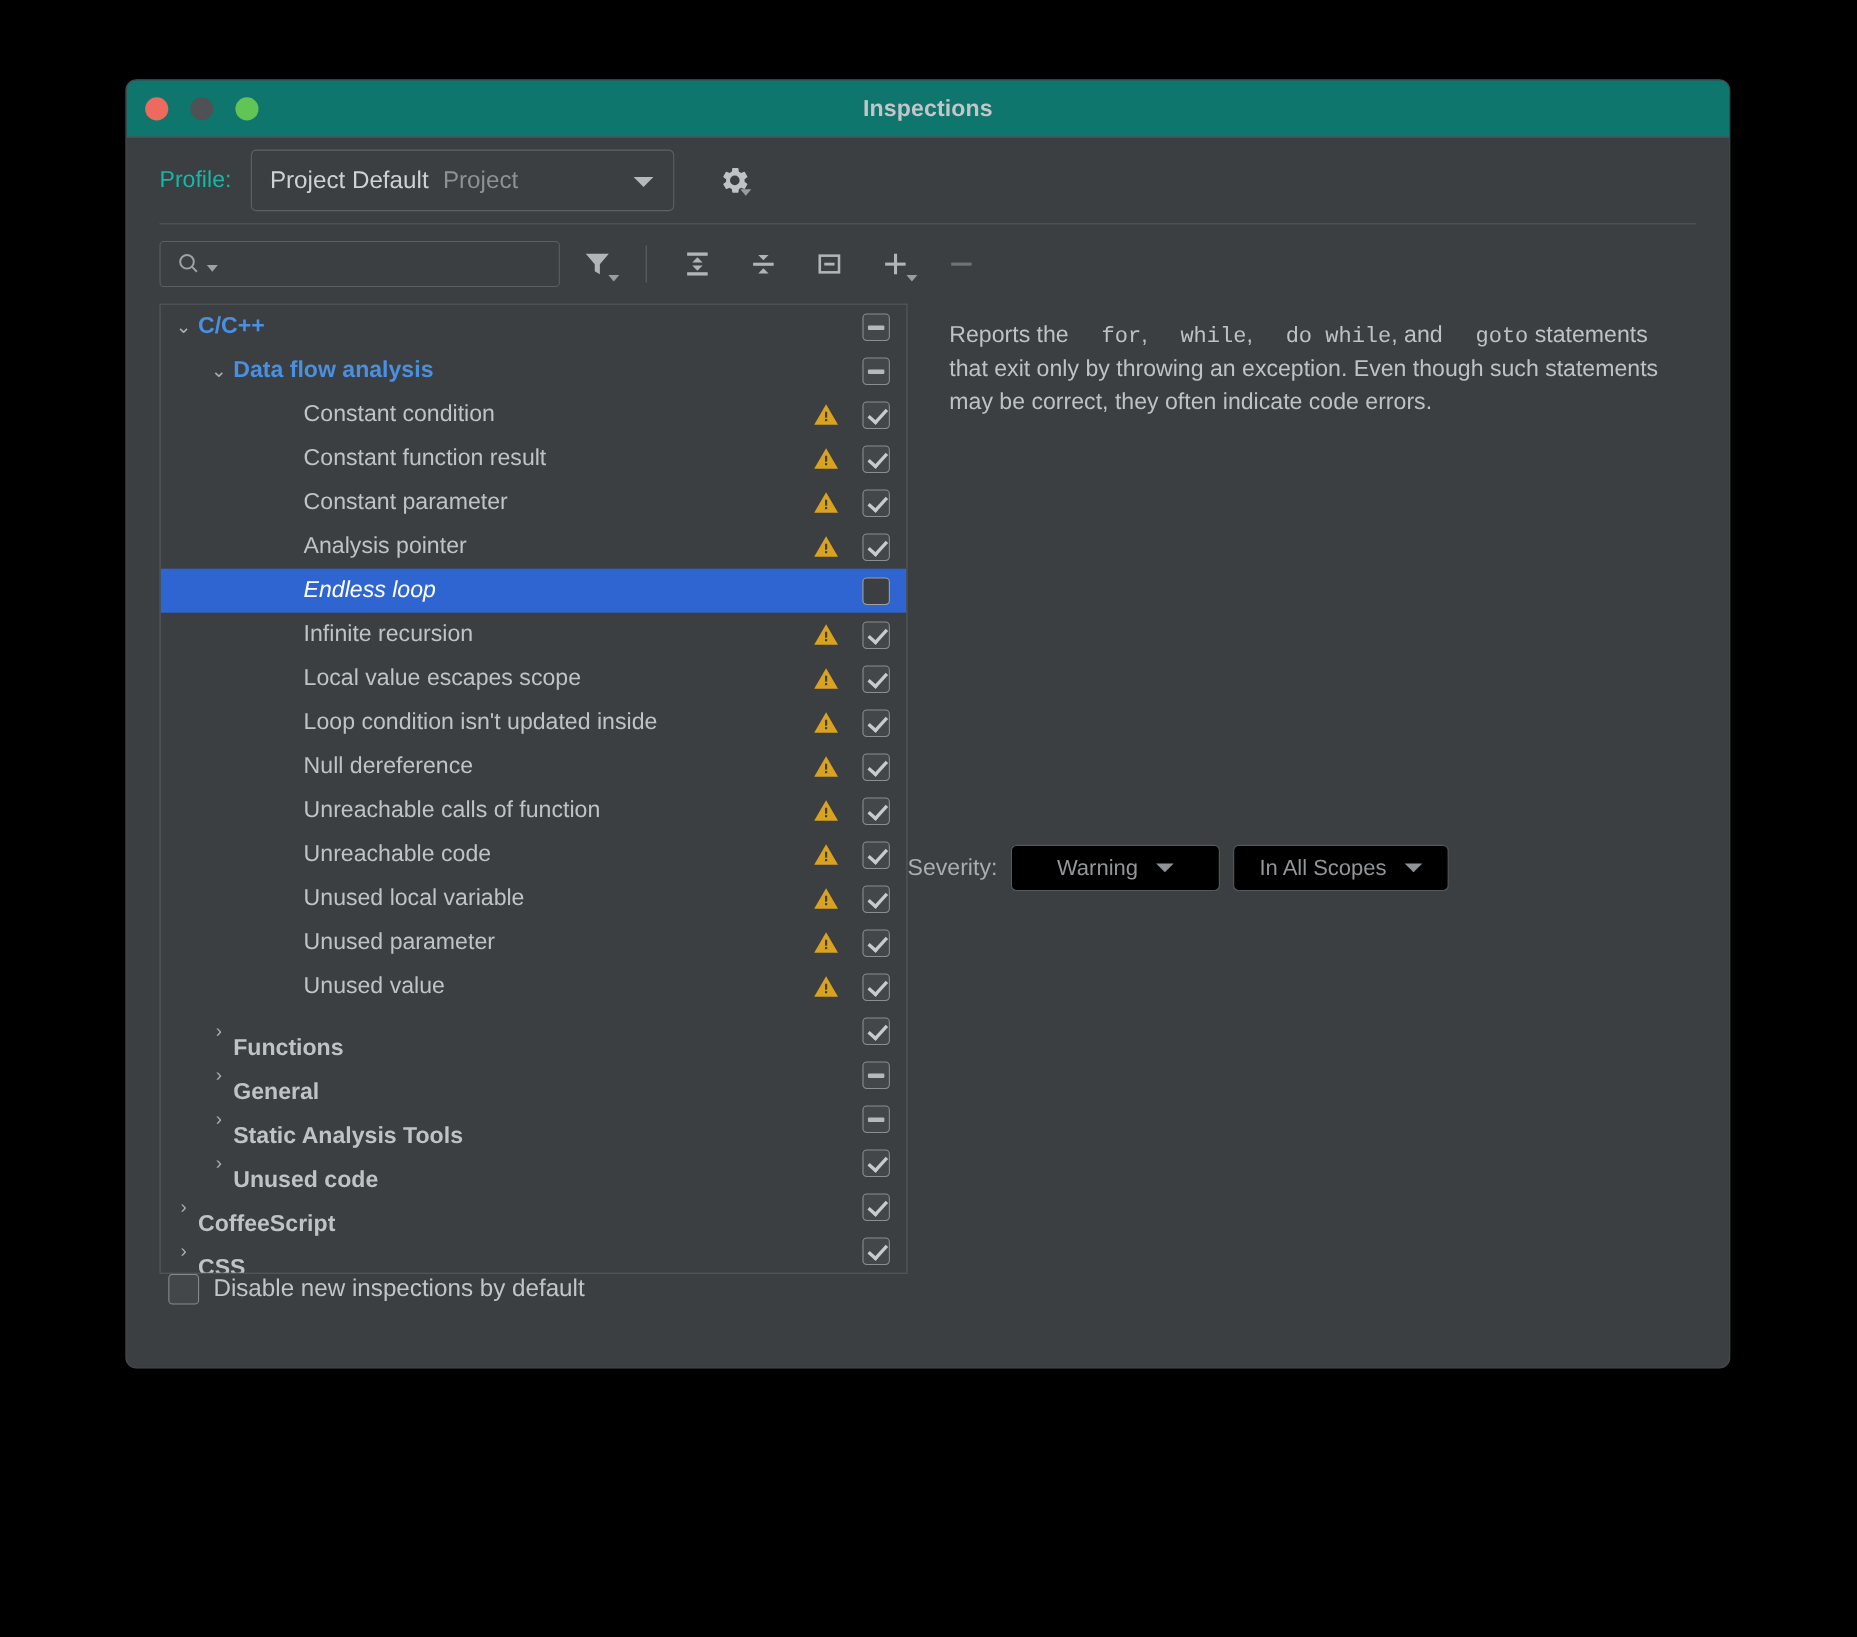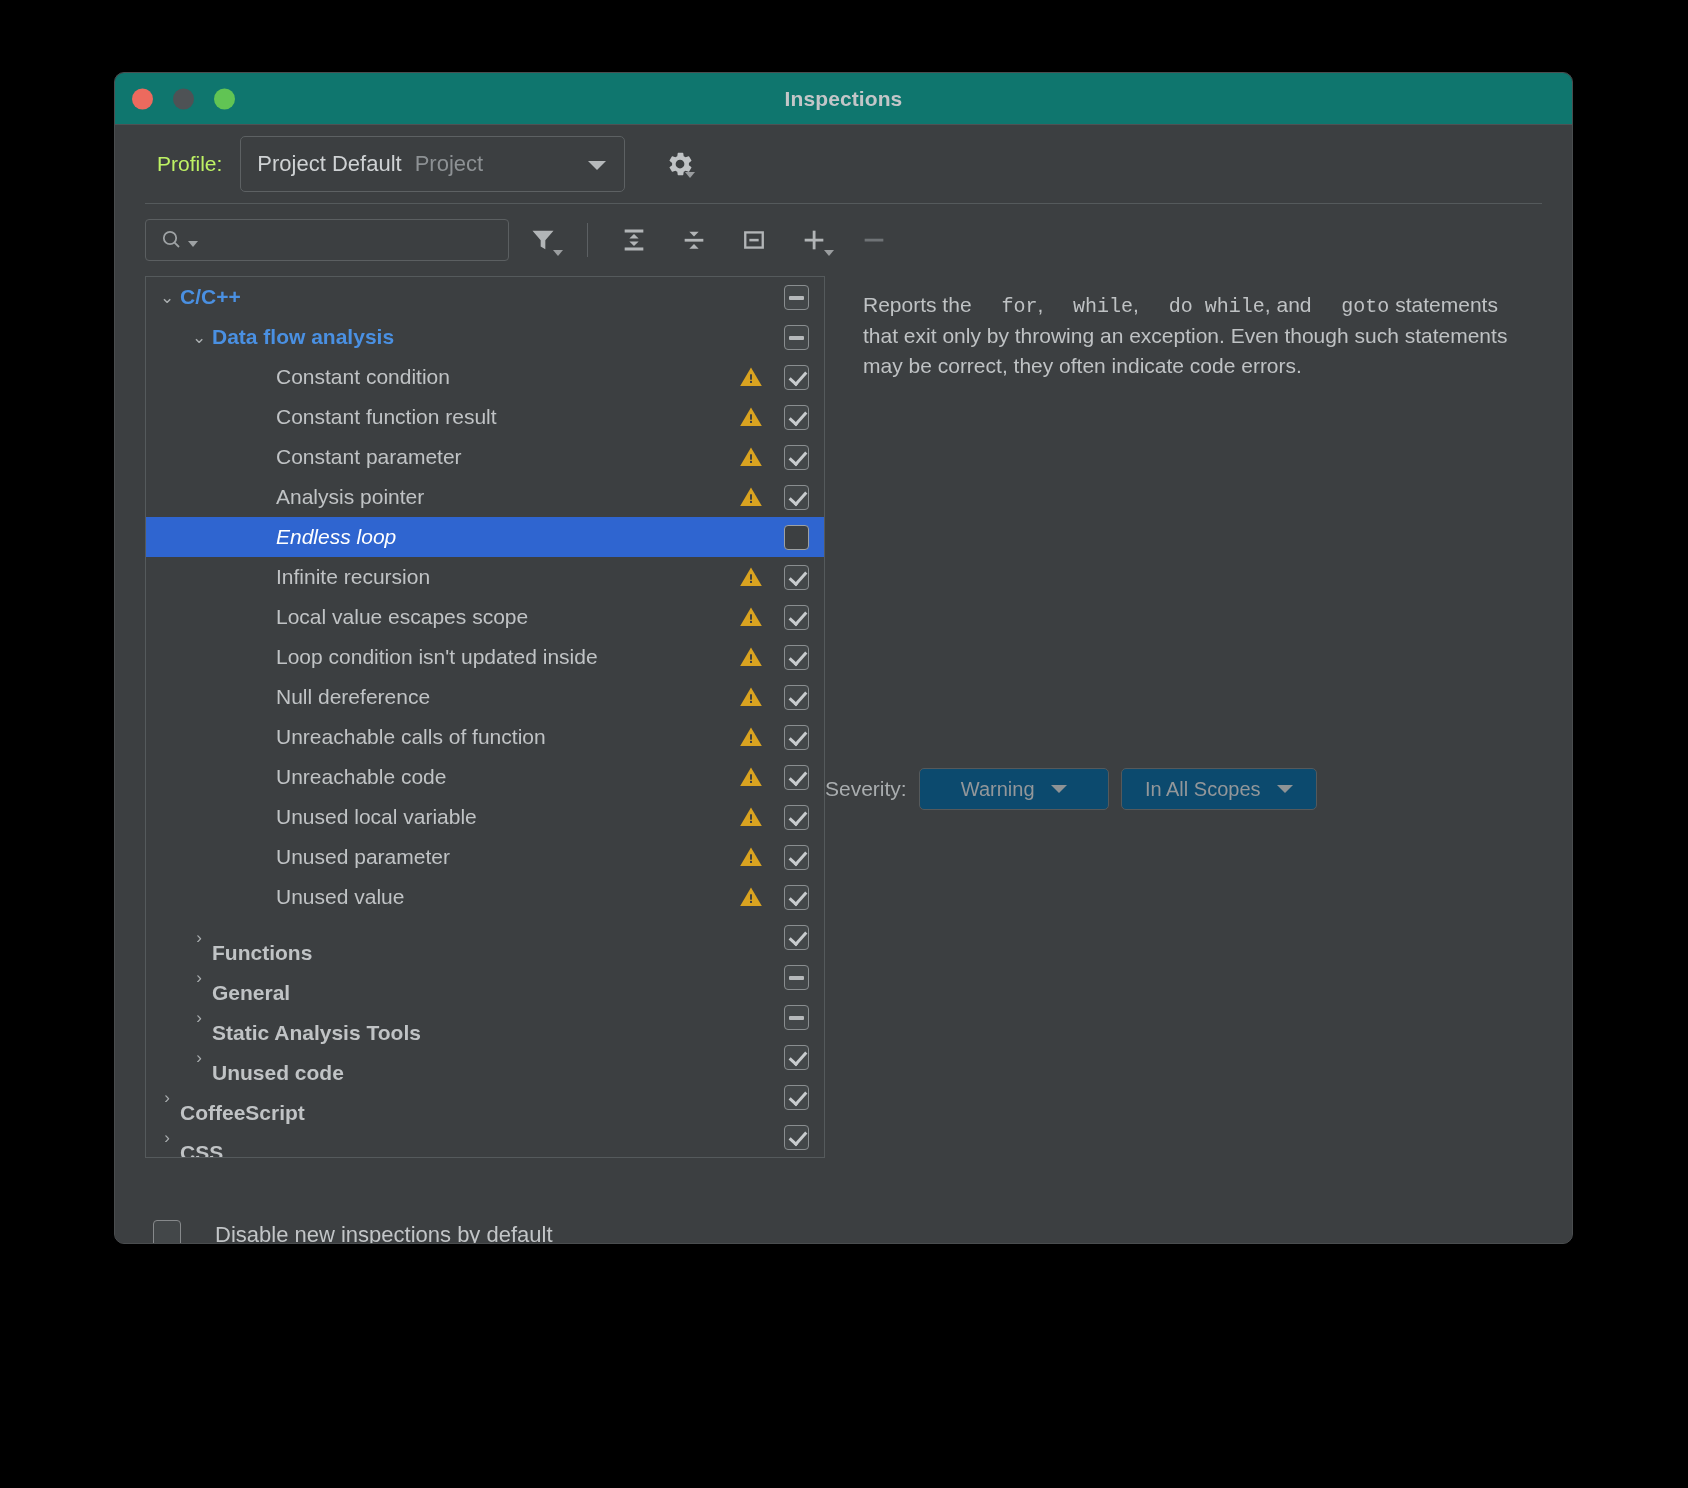--- a/index.html
+++ b/index.html
@@ -64,22 +64,21 @@
   
   .profile-row {
     display: flex;
     align-items: center;
     height: 78px;
     flex: 0 0 78px;
     gap: 18px;
   }
   .profile-label {
     font-size: 21px;
-    color: #bef264;
-    margin-left: 12px;
+    color: #14b8a6;
   }
   .combo {
     width: 385px;
     height: 56px;
     border: 1px solid #5d6163;
     border-radius: 5px;
     background: #3c3f41;
     display: flex;
     align-items: center;
     padding: 0 12px 0 16px;
@@ -273,39 +272,39 @@
   }
   .sev-combo {
     height: 42px;
     border: 1px solid #55595b;
     border-radius: 5px;
     display: flex;
     align-items: center;
     justify-content: center;
     gap: 16px;
     padding: 0 18px;
-    background: #0c4a6e;
+    background: #000000;
   }
   .sev-combo .txt { font-size: 20px; color: #93979a; }
   .sev-caret {
     width: 0; height: 0;
     border-left: 8px solid transparent;
     border-right: 8px solid transparent;
     border-top: 8px solid #8f9395;
   }
   .sev-1 { width: 190px; }
   .sev-2 { width: 196px; }
 
   
   .bottom-check {
     height: 90px;
     flex: 0 0 90px;
     display: flex;
-    align-items: flex-end;
-    gap: 34px;
+    align-items: flex-start;
+    gap: 13px;
     padding-left: 8px;
   }
   .big-cb {
     width: 28px; height: 28px;
     border: 1px solid #86898b;
     border-radius: 4px;
     background: #434749;
   }
   .bottom-check-label {
     font-size: 22px;

